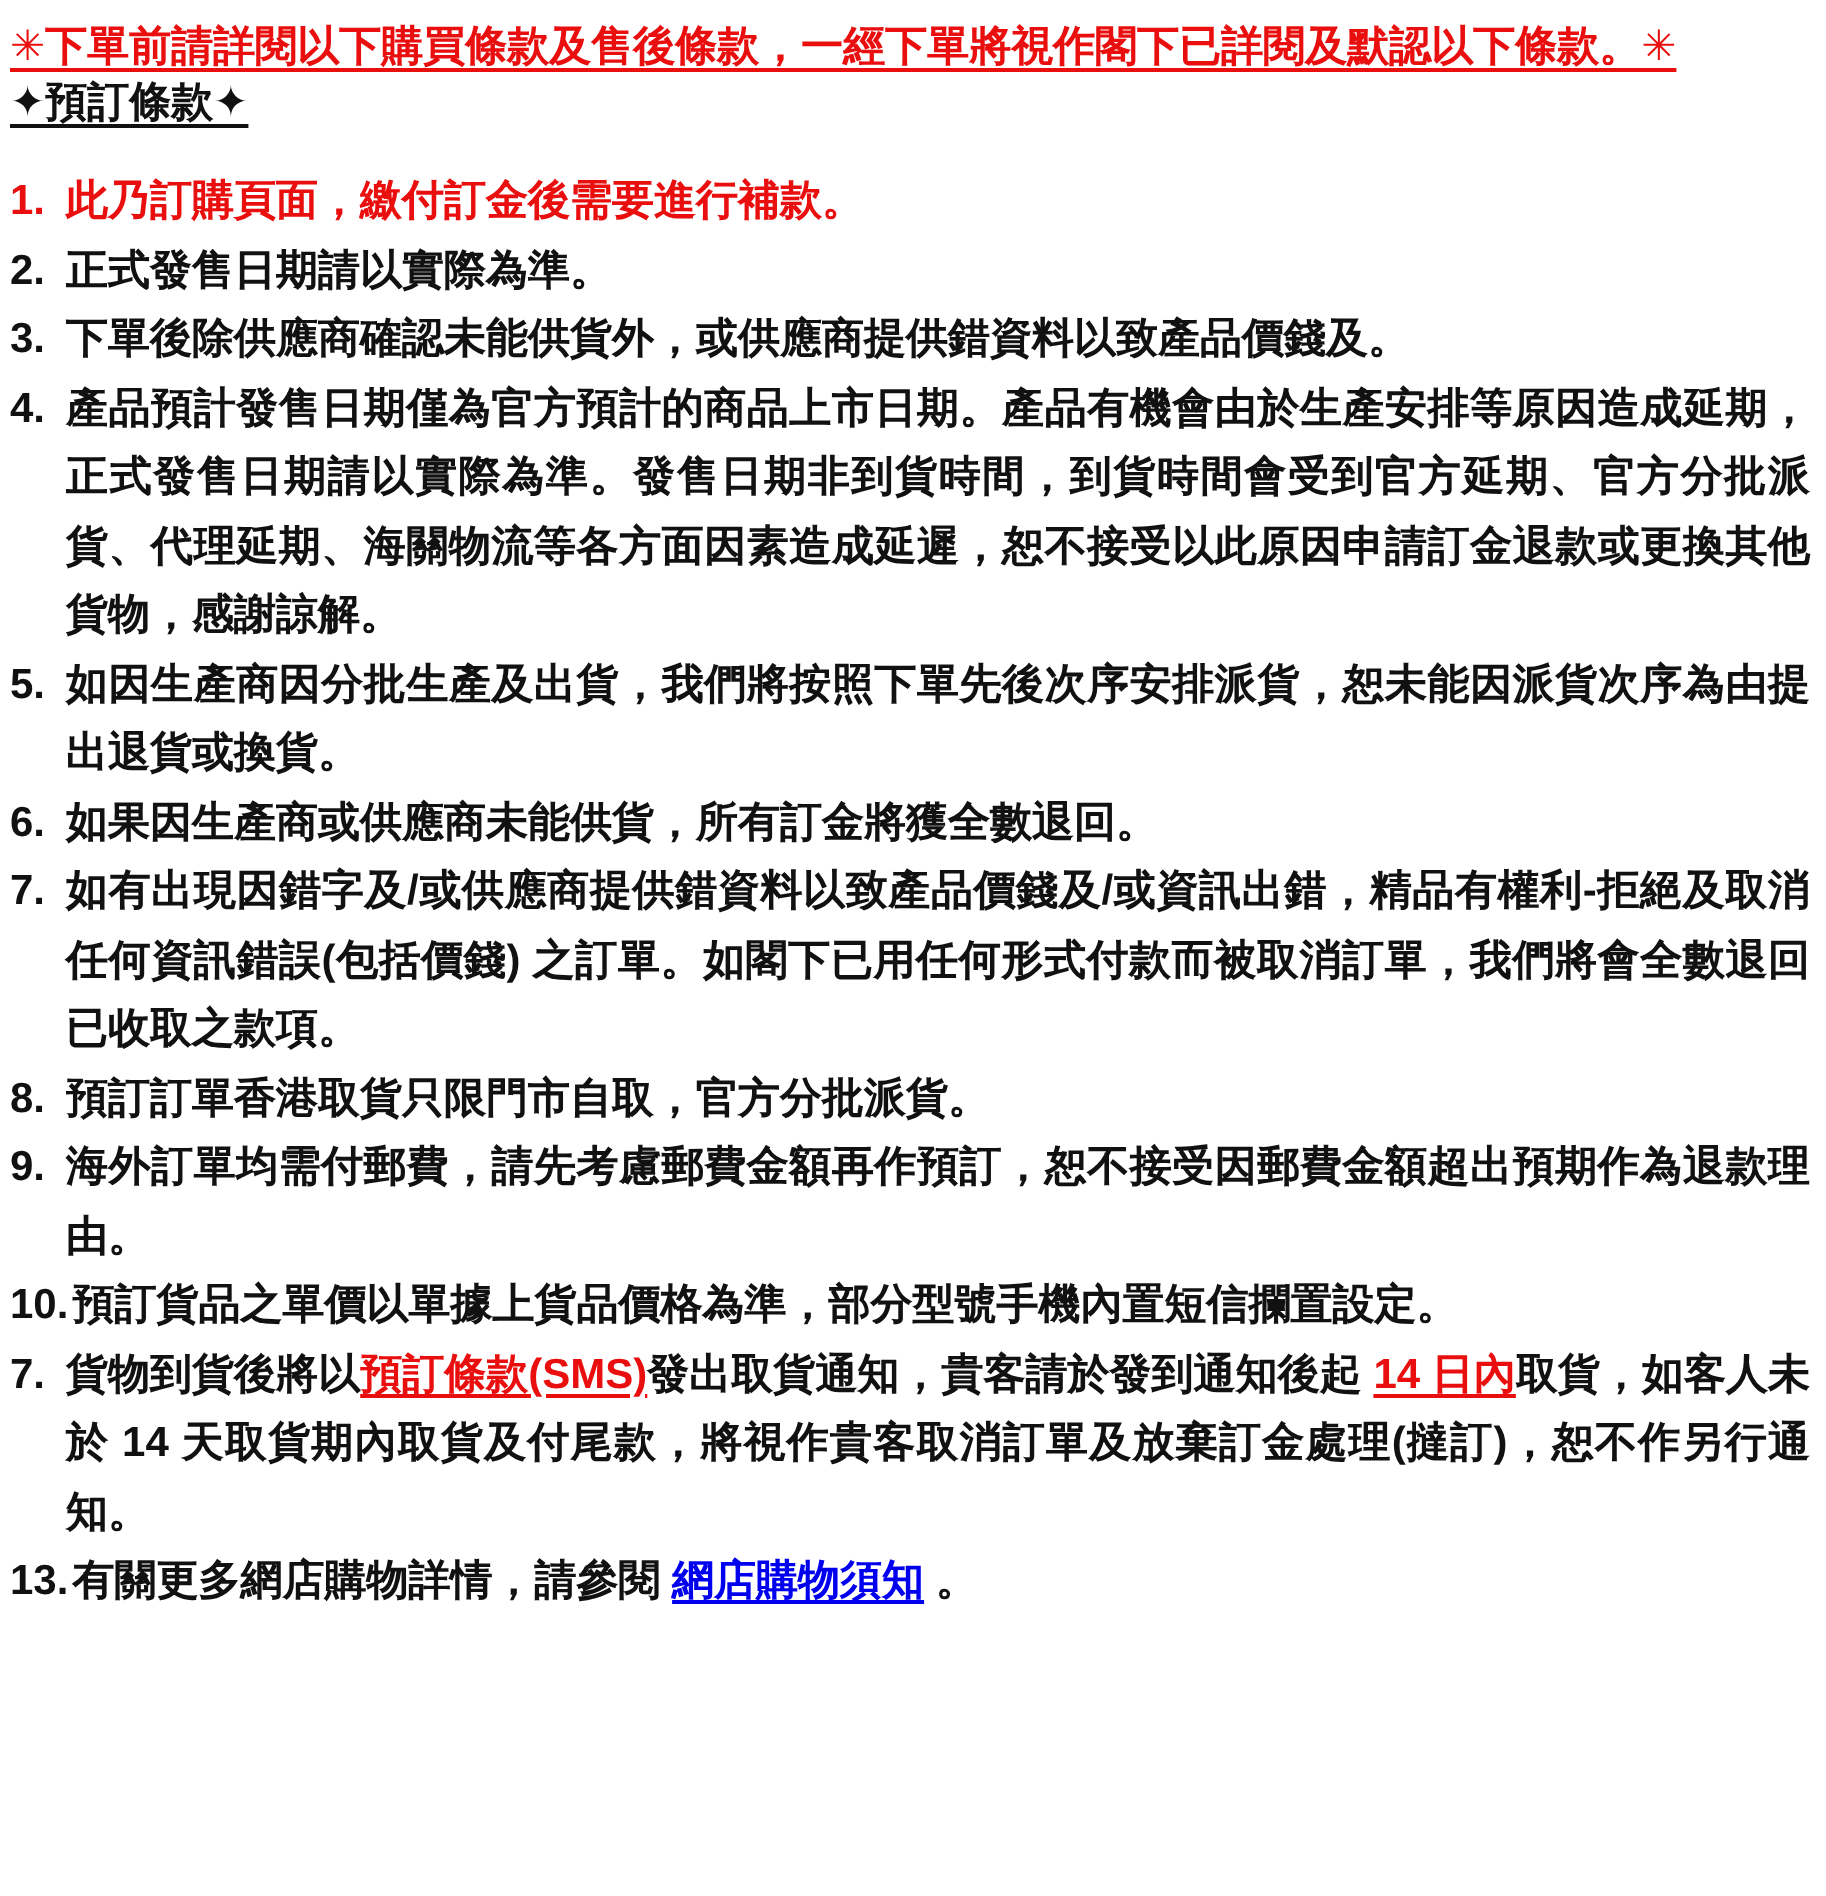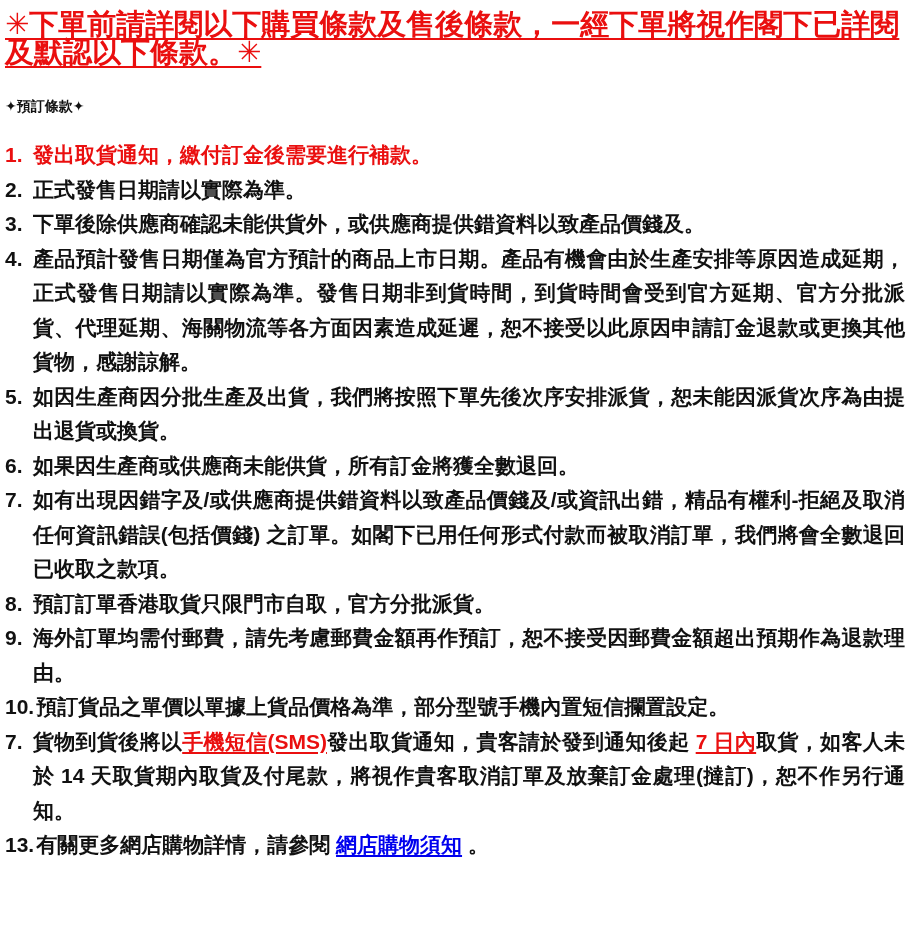--- a/index.html
+++ b/index.html
@@ -14,35 +14,35 @@
     background: var(--bg);
     font-family: "Liberation Sans", "DejaVu Sans", sans-serif;
     font-weight: 700;
     color: var(--ink);
   }
   body { height: 948px; overflow: hidden; }
   .page { padding: 10px 8px 0 5px; }
 
   .warning-header {
     color: var(--red);
-    font-size: 29px;
+    font-size: 21px;
     line-height: 28px;
     font-weight: 700;
     text-decoration: underline;
     text-decoration-thickness: 2px;
     text-underline-offset: 4px;
   }
 
   .section-title {
     display: inline-block;
-    margin-top: 26px;
-    font-size: 14px;
+    font-size: 21px;
     line-height: 28px;
     font-weight: 700;
     color: var(--ink);
+    text-decoration: underline;
     text-decoration-thickness: 2px;
     text-underline-offset: 4px;
   }
 
   .terms-list { margin-top: 18px; }
 
   .term-row {
     display: flex;
     align-items: flex-start;
     font-size: 21px;
@@ -81,21 +81,21 @@
 <div class="page">
   <div class="warning-header">✳下單前請詳閱以下購買條款及售後條款，一經下單將視作閣下已詳閱及默認以下條款。✳</div>
 
   <div>
     <div class="section-title">✦預訂條款✦</div>
   </div>
 
   <div class="terms-list">
       <div class="term-row red">
         <span class="term-num">1.</span>
-        <div class="term-text"><span class="seg-normal">發出取貨通知，繳付訂金後需要進行補款。</span></div>
+        <div class="term-text"><span class="seg-normal">此乃訂購頁面，繳付訂金後需要進行補款。</span></div>
       </div>
       <div class="term-row">
         <span class="term-num">2.</span>
         <div class="term-text"><span class="seg-normal">正式發售日期請以實際為準。</span></div>
       </div>
       <div class="term-row">
         <span class="term-num">3.</span>
         <div class="term-text"><span class="seg-normal">下單後除供應商確認未能供貨外，或供應商提供錯資料以致產品價錢及。</span></div>
       </div>
       <div class="term-row">
@@ -121,20 +121,20 @@
       <div class="term-row">
         <span class="term-num">9.</span>
         <div class="term-text"><span class="seg-normal">海外訂單均需付郵費，請先考慮郵費金額再作預訂，恕不接受因郵費金額超出預期作為退款理由。</span></div>
       </div>
       <div class="term-row">
         <span class="term-num">10.</span>
         <div class="term-text"><span class="seg-normal">預訂貨品之單價以單據上貨品價格為準，部分型號手機內置短信攔置設定。</span></div>
       </div>
       <div class="term-row">
         <span class="term-num">7.</span>
-        <div class="term-text"><span class="seg-normal">貨物到貨後將以</span><span class="seg-red-underline">手機短信(SMS)</span><span class="seg-normal">發出取貨通知，貴客請於發到通知後起 </span><span class="seg-red-underline">7 日內</span><span class="seg-normal">取貨，如客人未於 14 天取貨期內取貨及付尾款，將視作貴客取消訂單及放棄訂金處理(撻訂)，恕不作另行通知。</span></div>
+        <div class="term-text"><span class="seg-normal">貨物到貨後將以</span><span class="seg-red-underline">預訂條款(SMS)</span><span class="seg-normal">發出取貨通知，貴客請於發到通知後起 </span><span class="seg-red-underline">14 日內</span><span class="seg-normal">取貨，如客人未於 14 天取貨期內取貨及付尾款，將視作貴客取消訂單及放棄訂金處理(撻訂)，恕不作另行通知。</span></div>
       </div>
       <div class="term-row">
         <span class="term-num">13.</span>
         <div class="term-text"><span class="seg-normal">有關更多網店購物詳情，請參閱 </span><a class="seg-link" href="#">網店購物須知</a><span class="seg-normal"> 。</span></div>
       </div>
     </div>
 </div>
 
 </body></html>

